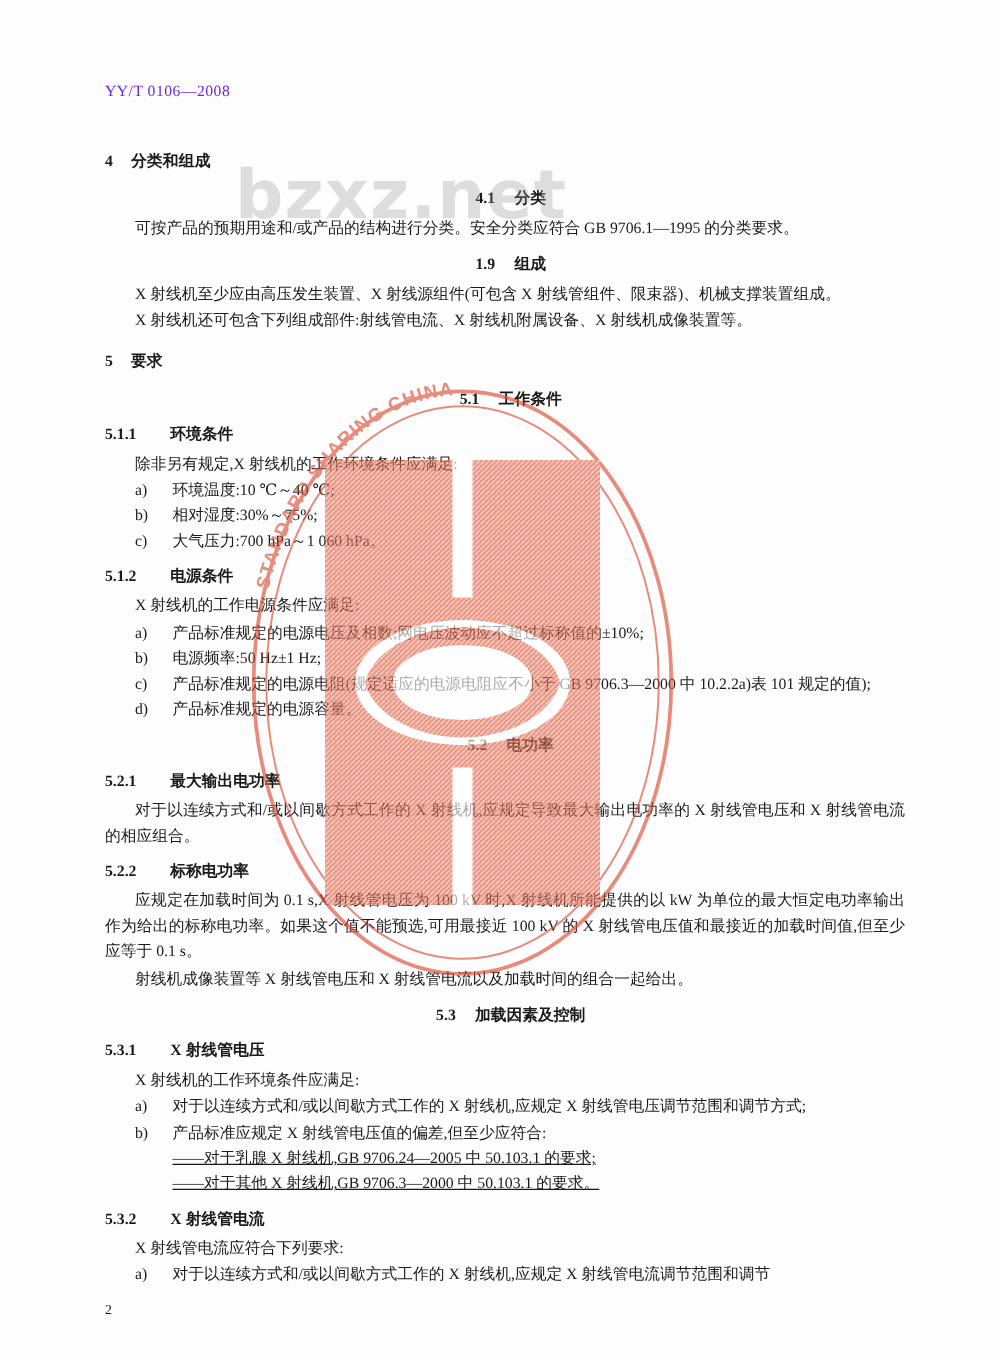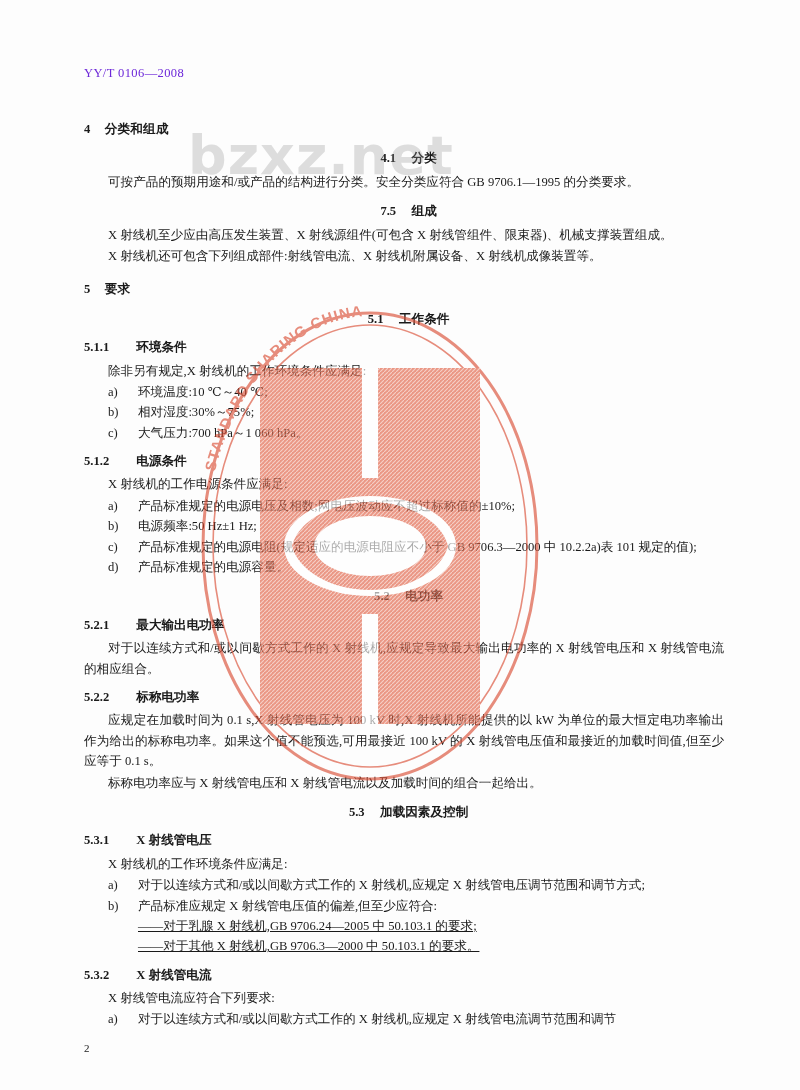--- a/index.html
+++ b/index.html
@@ -125,42 +125,42 @@
 <body>
 
 <div class="page">
 
   <div class="content">
     <div class="header-line">YY/T 0106—2008</div>
     <div class="doc-body" id="doc-body">
         <div class="h2"><span class="num">4</span>&nbsp;&nbsp;<span>分类和组成</span></div>
         <div class="h3"><span class="num">4.1</span>&nbsp;&nbsp;<span>分类</span></div>
         <p class="p">可按产品的预期用途和/或产品的结构进行分类。安全分类应符合 GB 9706.1—1995 的分类要求。</p>
-        <div class="h3"><span class="num">7.5</span>&nbsp;&nbsp;<span>组成</span></div>
+        <div class="h3"><span class="num">1.9</span>&nbsp;&nbsp;<span>组成</span></div>
         <p class="p">X 射线机至少应由高压发生装置、X 射线源组件(可包含 X 射线管组件、限束器)、机械支撑装置组成。</p>
         <p class="p">X 射线机还可包含下列组成部件:射线管电流、X 射线机附属设备、X 射线机成像装置等。</p>
         <div class="h2"><span class="num">5</span>&nbsp;&nbsp;<span>要求</span></div>
         <div class="h3"><span class="num">5.1</span>&nbsp;&nbsp;<span>工作条件</span></div>
         <div class="h4"><span class="num">5.1.1</span>&nbsp;&nbsp;<span>环境条件</span></div>
         <p class="p">除非另有规定,X 射线机的工作环境条件应满足:</p>
         <div class="listitem"><span class="lbl">a)</span><span>环境温度:10 ℃～40 ℃;</span></div>
         <div class="listitem"><span class="lbl">b)</span><span>相对湿度:30%～75%;</span></div>
         <div class="listitem"><span class="lbl">c)</span><span>大气压力:700 hPa～1 060 hPa。</span></div>
         <div class="h4"><span class="num">5.1.2</span>&nbsp;&nbsp;<span>电源条件</span></div>
         <p class="p">X 射线机的工作电源条件应满足:</p>
         <div class="listitem"><span class="lbl">a)</span><span>产品标准规定的电源电压及相数;网电压波动应不超过标称值的±10%;</span></div>
         <div class="listitem"><span class="lbl">b)</span><span>电源频率:50 Hz±1 Hz;</span></div>
         <div class="listitem"><span class="lbl">c)</span><span>产品标准规定的电源电阻(规定适应的电源电阻应不小于 GB 9706.3—2000 中 10.2.2a)表 101 规定的值);</span></div>
         <div class="listitem"><span class="lbl">d)</span><span>产品标准规定的电源容量。</span></div>
         <div class="h3"><span class="num">5.2</span>&nbsp;&nbsp;<span>电功率</span></div>
         <div class="h4"><span class="num">5.2.1</span>&nbsp;&nbsp;<span>最大输出电功率</span></div>
         <p class="p">对于以连续方式和/或以间歇方式工作的 X 射线机,应规定导致最大输出电功率的 X 射线管电压和 X 射线管电流的相应组合。</p>
         <div class="h4"><span class="num">5.2.2</span>&nbsp;&nbsp;<span>标称电功率</span></div>
         <p class="p">应规定在加载时间为 0.1 s,X 射线管电压为 100 kV 时,X 射线机所能提供的以 kW 为单位的最大恒定电功率输出作为给出的标称电功率。如果这个值不能预选,可用最接近 100 kV 的 X 射线管电压值和最接近的加载时间值,但至少应等于 0.1 s。</p>
-        <p class="p">标称电功率应与 X 射线管电压和 X 射线管电流以及加载时间的组合一起给出。</p>
+        <p class="p">射线机成像装置等 X 射线管电压和 X 射线管电流以及加载时间的组合一起给出。</p>
         <div class="h3"><span class="num">5.3</span>&nbsp;&nbsp;<span>加载因素及控制</span></div>
         <div class="h4"><span class="num">5.3.1</span>&nbsp;&nbsp;<span>X 射线管电压</span></div>
         <p class="p">X 射线机的工作环境条件应满足:</p>
         <div class="listitem"><span class="lbl">a)</span><span>对于以连续方式和/或以间歇方式工作的 X 射线机,应规定 X 射线管电压调节范围和调节方式;</span></div>
         <div class="listitem"><span class="lbl">b)</span><span>产品标准应规定 X 射线管电压值的偏差,但至少应符合:</span></div>
         <div class="subdash">——对于乳腺 X 射线机,GB 9706.24—2005 中 50.103.1 的要求;</div>
         <div class="subdash">——对于其他 X 射线机,GB 9706.3—2000 中 50.103.1 的要求。</div>
         <div class="h4"><span class="num">5.3.2</span>&nbsp;&nbsp;<span>X 射线管电流</span></div>
         <p class="p">X 射线管电流应符合下列要求:</p>
         <div class="listitem"><span class="lbl">a)</span><span>对于以连续方式和/或以间歇方式工作的 X 射线机,应规定 X 射线管电流调节范围和调节</span></div>

